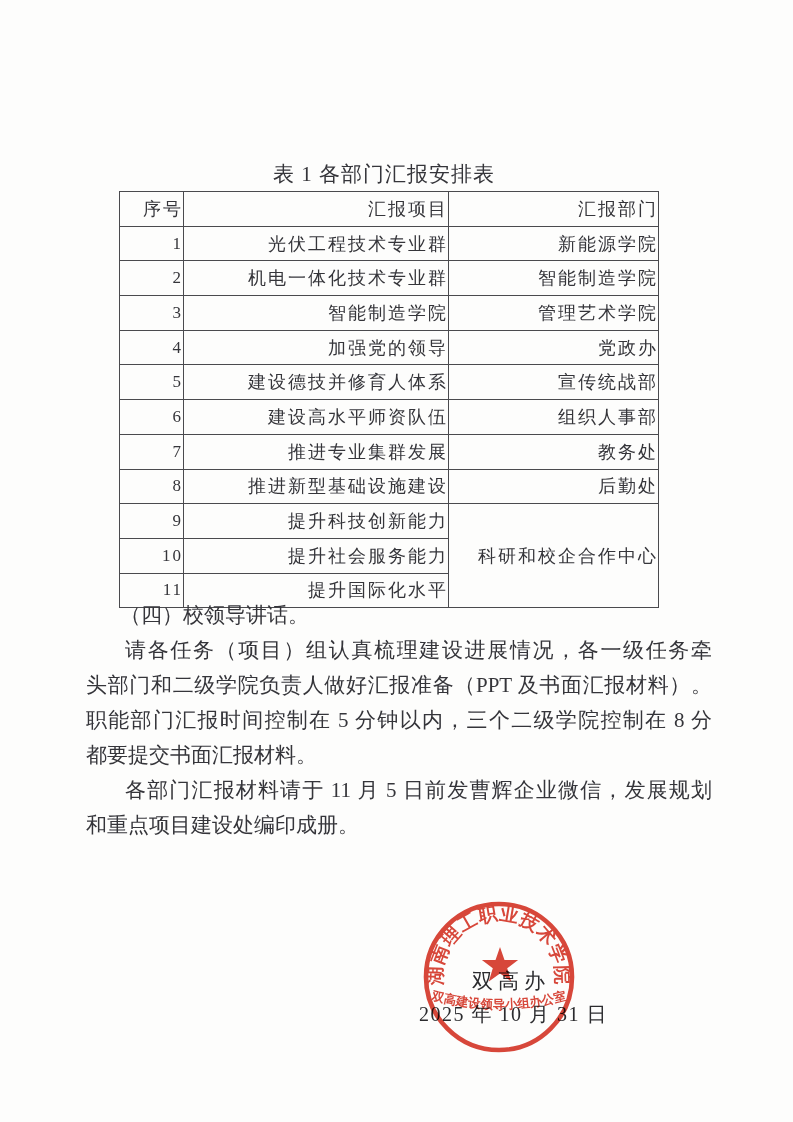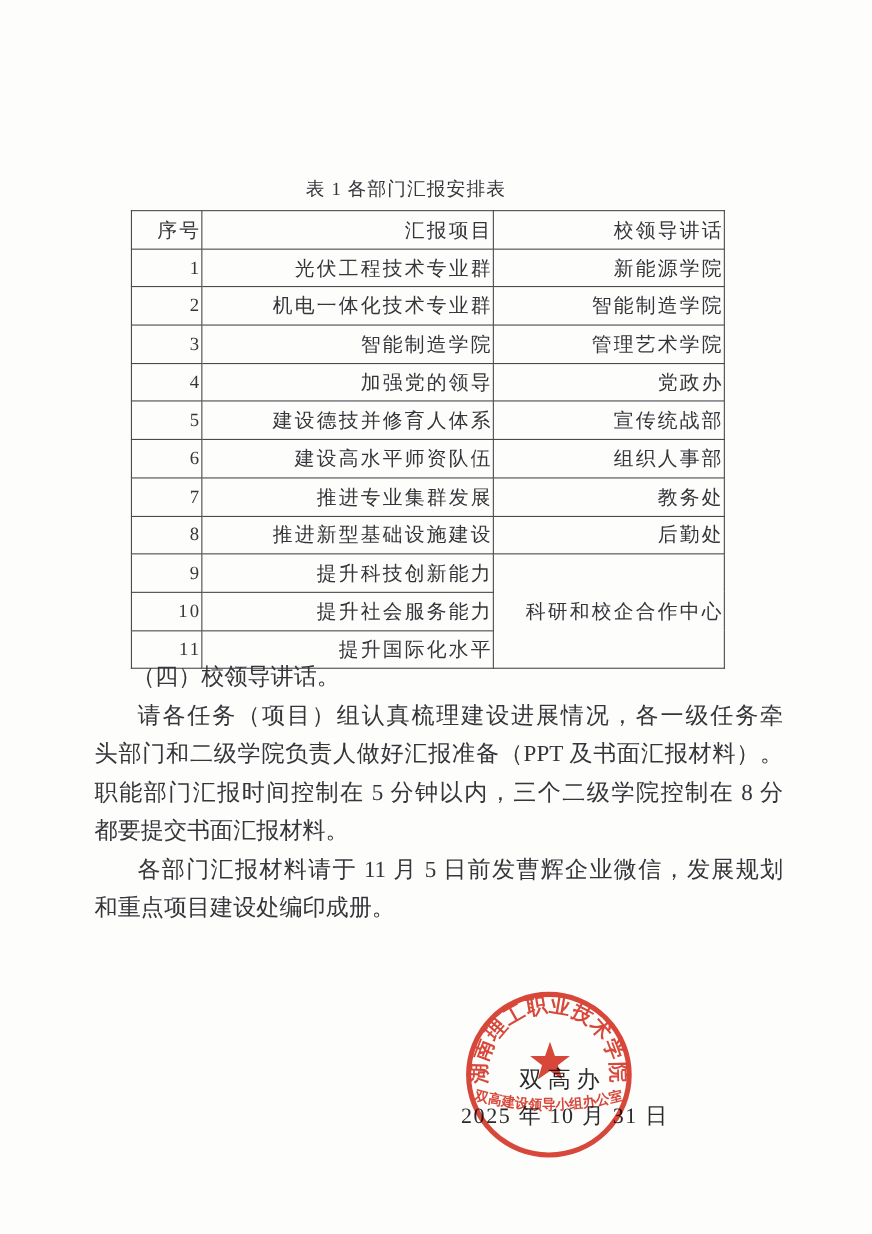--- a/index.html
+++ b/index.html
@@ -5,22 +5,22 @@
   html,body { margin:0; padding:0; background:#ffffff; }
   .page {
     position:relative;
     width:793px; height:1122px;
     background:#fdfdfc;
     overflow:hidden;
     font-family:"Liberation Serif", serif;
     color:#35353a;
   }
   .doc-title {
-    position:absolute; left:119px; top:160px; width:500px;
-    text-align:center; font-size:17px; letter-spacing:1px;
+    position:absolute; left:134px; top:160px; width:500px;
+    text-align:center; font-size:21px; letter-spacing:1px;
     white-space:nowrap;
   }
   table.schedule {
     position:absolute; left:119px; top:191px;
     width:539px; border-collapse:collapse; table-layout:fixed;
     font-size:18px;
   }
   table.schedule td, table.schedule th {
     border:1px solid #4a4a4e;
     text-align:right; vertical-align:middle;
@@ -66,21 +66,21 @@
   <table class="schedule">
     <colgroup>
         <col class="c-no">
         <col class="c-project">
         <col class="c-dept">
       </colgroup>
     <thead>
       <tr>
         <th>序号</th>
         <th>汇报项目</th>
-        <th>校领导讲话</th>
+        <th>汇报部门</th>
       </tr>
     </thead>
     <tbody>
       <tr>
         <td class="num">1</td>
         <td>光伏工程技术专业群</td>
         <td>新能源学院</td>
       </tr>
       <tr>
         <td class="num">2</td>

